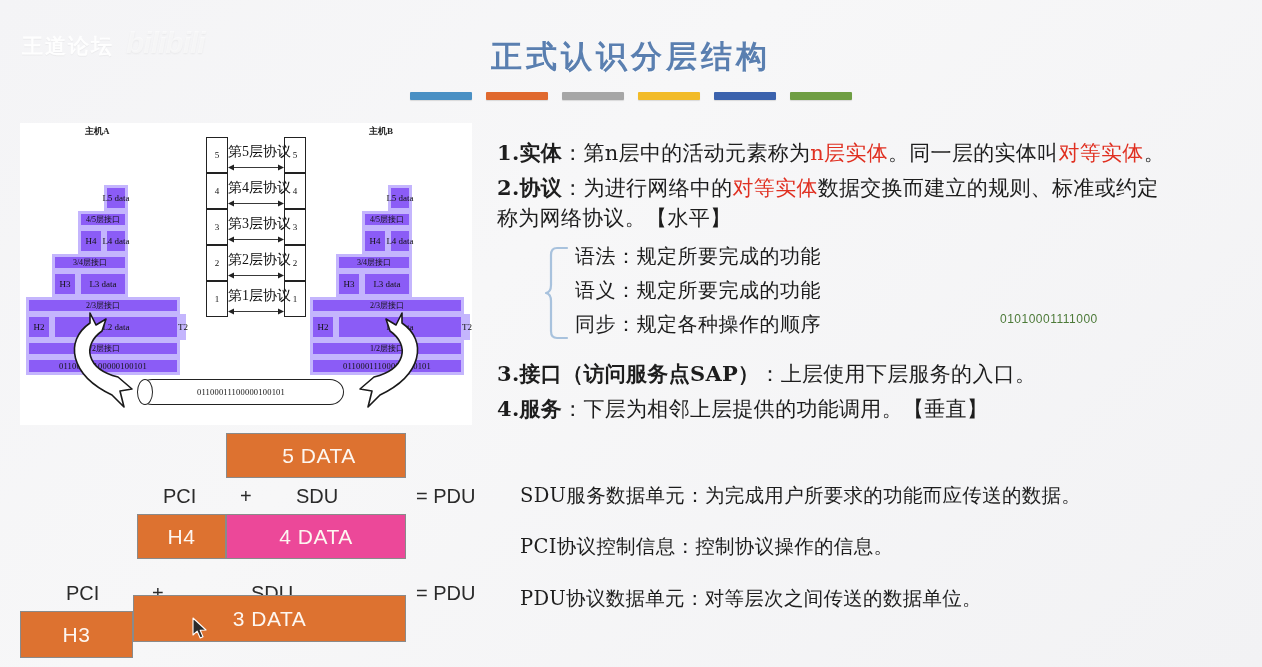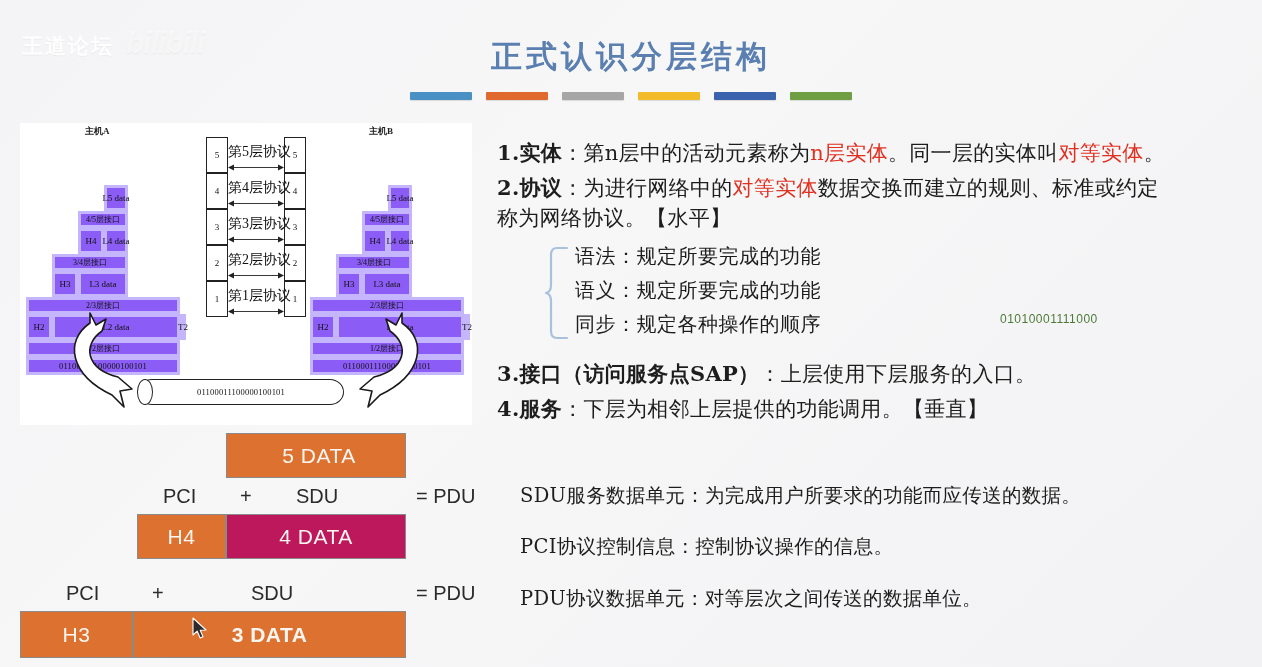--- a/index.html
+++ b/index.html
@@ -251,29 +251,29 @@
 
 <div id="pdu-area">
   <div class="obox" style="left: 226px; top: 8px; width: 180px; height: 45px; background: rgb(221, 114, 48); padding-left: 6px;">5 DATA</div>
 
   <div class="olabel" style="left:163px; top:60px;">PCI</div>
   <div class="olabel" style="left:240px; top:60px;">+</div>
   <div class="olabel" style="left:296px; top:60px;">SDU</div>
   <div class="olabel" style="left:416px; top:60px;">= PDU</div>
 
   <div class="obox" style="left: 137px; top: 89px; width: 89px; height: 45px; background: rgb(221, 114, 48);">H4</div>
-  <div class="obox" style="left: 226px; top: 89px; width: 180px; height: 45px; background: #be185d;">4 DATA</div>
+  <div class="obox" style="left: 226px; top: 89px; width: 180px; height: 45px; background: #ec4899;">4 DATA</div>
 
   <div class="olabel" style="left:66px; top:157px;">PCI</div>
   <div class="olabel" style="left:152px; top:157px;">+</div>
   <div class="olabel" style="left:251px; top:157px;">SDU</div>
   <div class="olabel" style="left:416px; top:157px;">= PDU</div>
 
   <div class="obox" style="left: 20px; top: 186px; width: 113px; height: 47px; background: rgb(221, 114, 48);">H3</div>
-  <div class="obox" style="left: 133px; top: 186px; width: 273px; height: 47px; background: rgb(221, 114, 48); font-weight: bold;">3 DATA</div>
+  <div class="obox" style="left: 133px; top: 170px; width: 273px; height: 47px; background: rgb(221, 114, 48);">3 DATA</div>
 </div>
 
 <div id="content">
 
   <div class="para">
     <span class="num">1.</span><b>实体</b><span>：</span><span>第n层中的活动元素称为</span><span class="red">n层实体</span><span>。同一层的实体叫</span><span class="red">对等实体</span><span>。</span>
   </div>
 
   <div class="para">
     <span class="num">2.</span><b>协议</b><span>：</span><span>为进行网络中的</span><span class="red">对等实体</span><span>数据交换而建立的规则、标准或约定</span><br><span>称为网络协议。【水平】</span>

